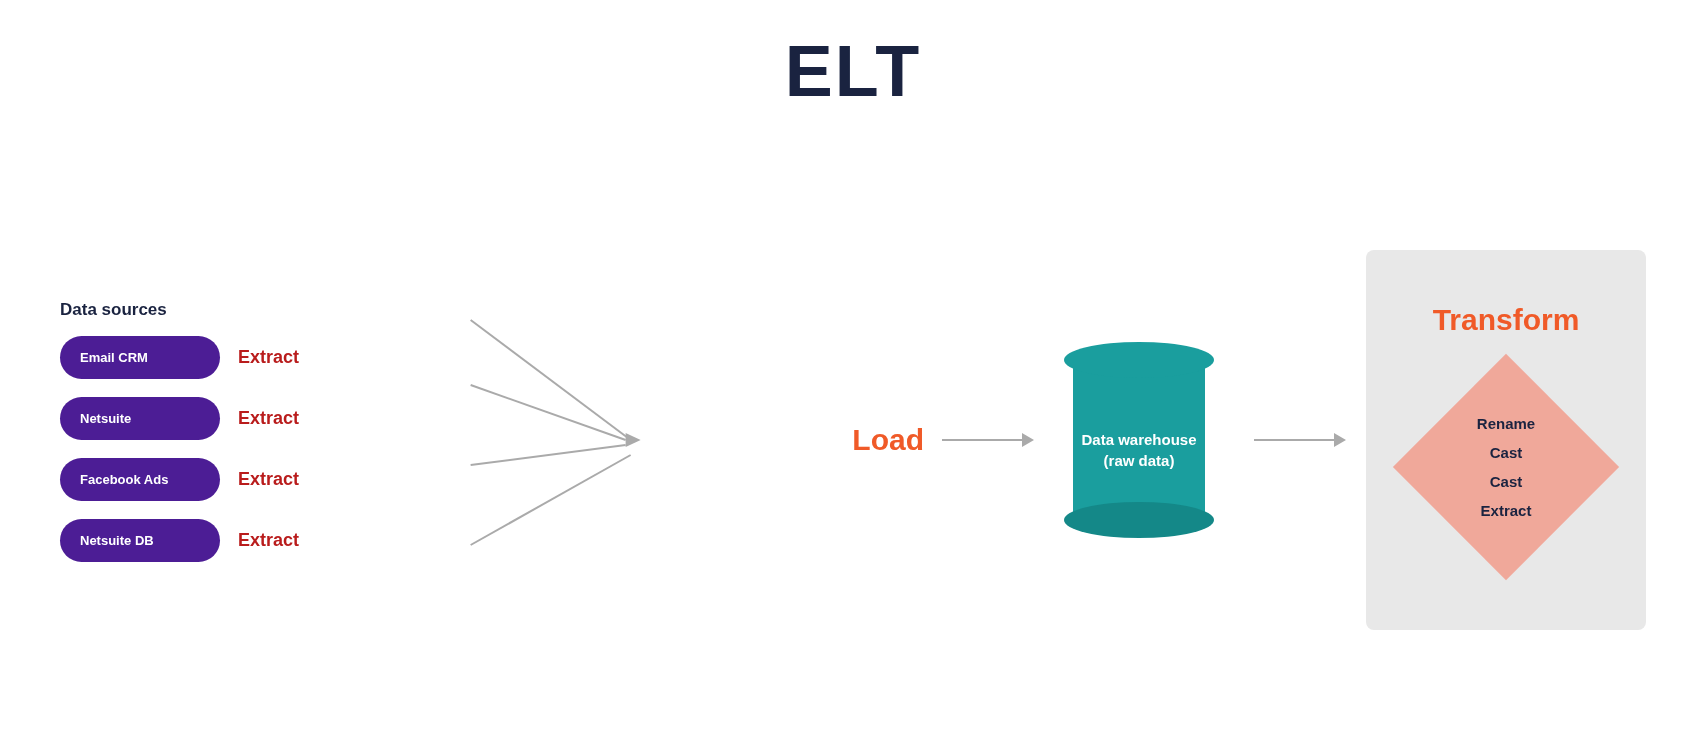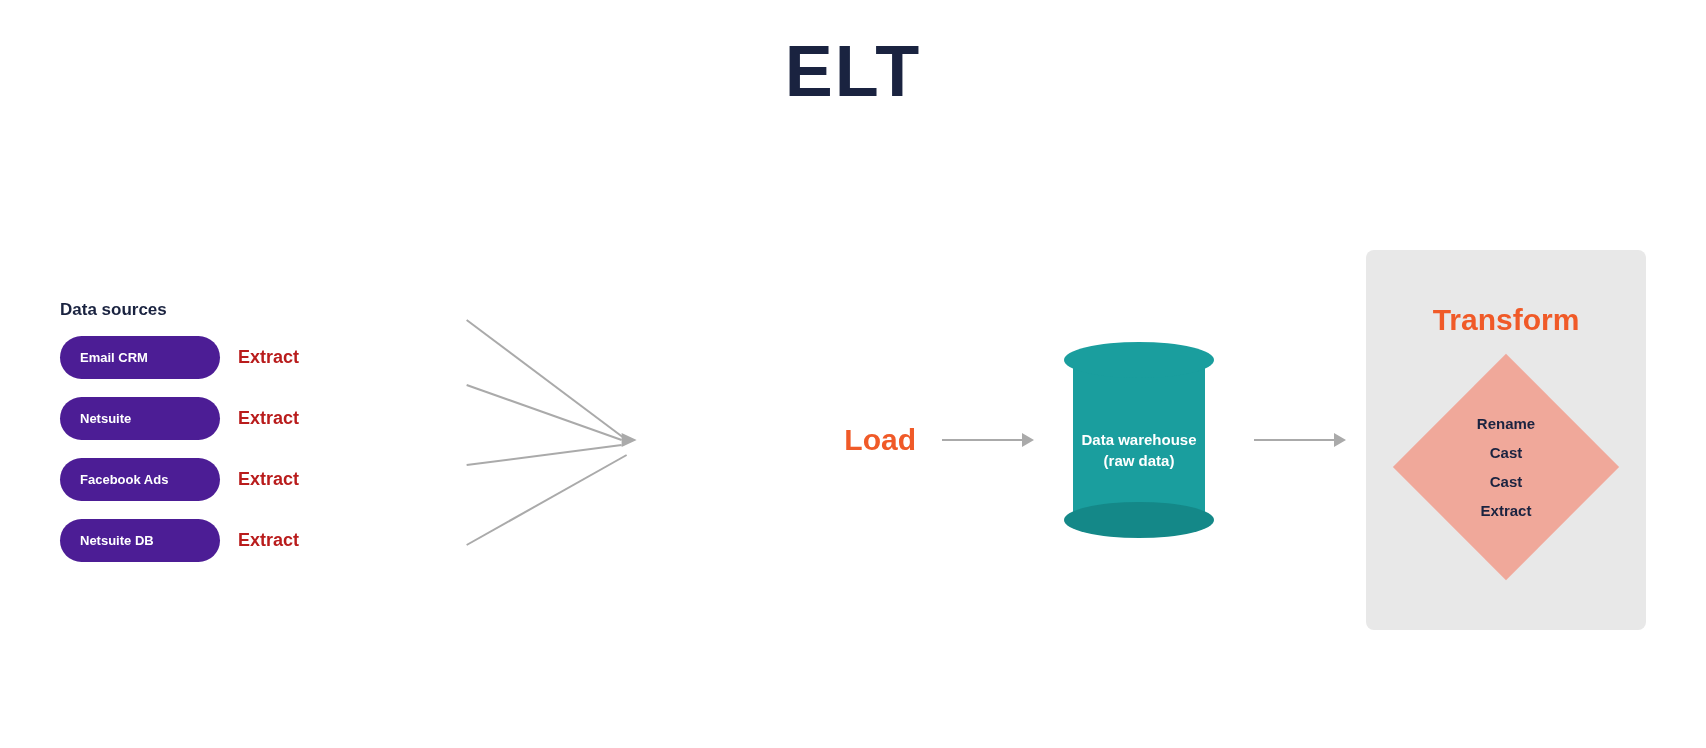--- a/index.html
+++ b/index.html
@@ -264,21 +264,21 @@
 
       <line x1="0" y1="185" x2="155" y2="165" stroke="#aaaaaa" stroke-width="2"></line>
 
       <line x1="0" y1="265" x2="160" y2="175" stroke="#aaaaaa" stroke-width="2"></line>
 
       <polygon points="170,160 155,153 155,167" fill="#aaaaaa"></polygon>
     </svg>
   </div>
 
   <div style="display:flex; flex-direction:column; align-items:center; margin: 0 10px;">
-    <div style="display:flex; align-items:center;gap:8px;">
+    <div style="display:flex; align-items:center;">
       <div class="load-label">Load</div>
       <div style="display:flex; align-items:center; margin-left: 18px;">
         <div class="arrow-line" style="width:80px;"></div>
         <div class="arrow-head"></div>
       </div>
     </div>
   </div>
 
   <div class="warehouse-section">
     <div class="cylinder-container">

